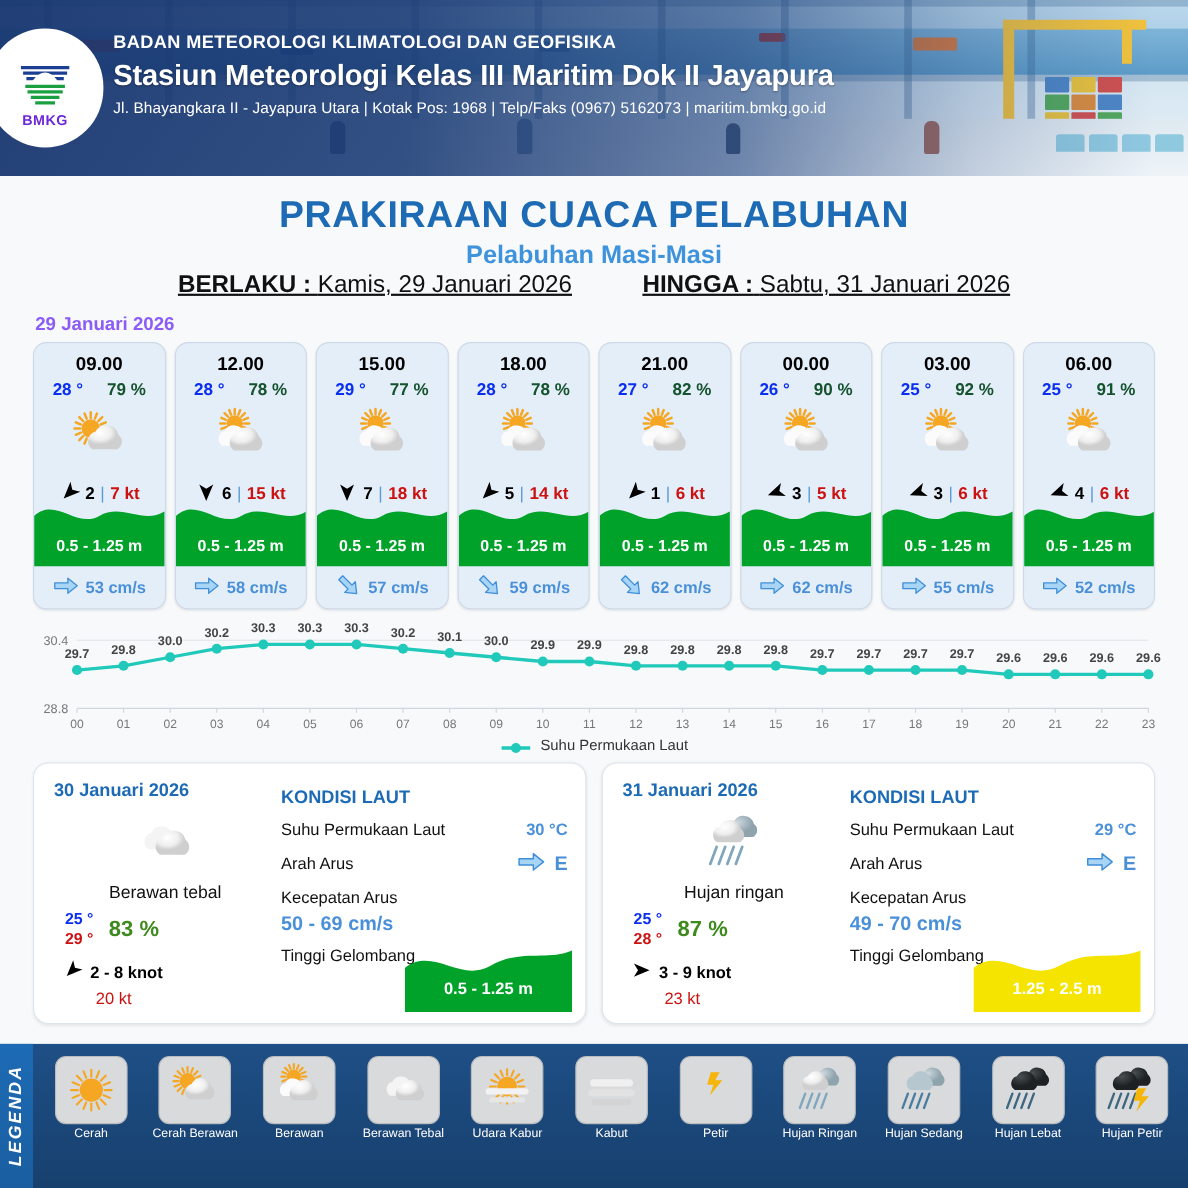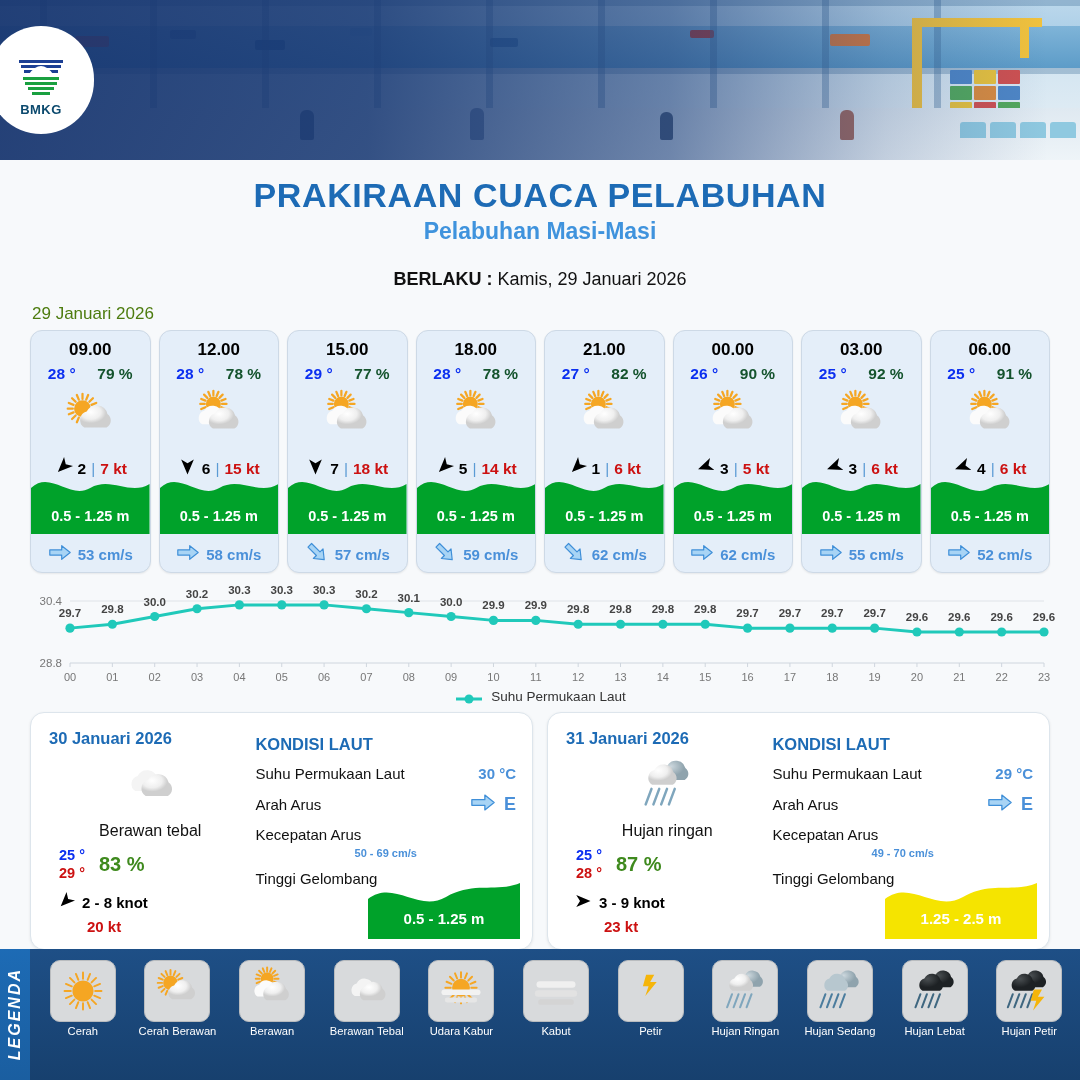--- a/index.html
+++ b/index.html
@@ -26,37 +26,37 @@
   .person { position:absolute; bottom:20px; border-radius:6px 6px 2px 2px; }
   .crane { position:absolute; background:#f2c23c; }
   .ctr { position:absolute; border-radius:1px; }
   .hdr-overlay { position:absolute; inset:0;
       background:linear-gradient(90deg,rgba(22,52,110,.93) 0%,rgba(26,58,116,.88) 34%,
                  rgba(32,66,124,.62) 62%,rgba(40,74,130,.22) 82%,rgba(40,74,130,0) 97%); }
   .logo { position:absolute; left:-12px; top:26px; width:106px; height:108px;
           background:#fff; border-radius:54px; display:flex; flex-direction:column;
           align-items:center; justify-content:center; gap:2px; }
   .logo-mark { width:56px; height:56px; position:relative; }
-  .logo-txt { font-size:13px; font-weight:bold; color:#0c4a6e; letter-spacing:.5px; }
+  .logo-txt { font-size:13px; font-weight:bold; color:#6d28d9; letter-spacing:.5px; }
   .hdr-text { position:absolute; left:103px; top:30px; color:#fff; }
   .hdr-l1 { font-size:16.5px; font-weight:bold; letter-spacing:.35px; }
   .hdr-l2 { font-size:26.5px; font-weight:bold; margin-top:4px; letter-spacing:-.2px;
             text-shadow:0 1px 2px rgba(0,0,0,.35); }
   .hdr-l3 { font-size:14px; margin-top:6px; letter-spacing:.1px; }
 
   
   .title-main { text-align:center; margin-top:16px; font-size:34px; font-weight:bold;
                 color:#1d6bb5; letter-spacing:.6px; }
   .title-sub { text-align:center; font-size:23px; font-weight:bold; color:#3f93dd; margin-top:3px; }
-  .valid-row { display:flex; justify-content:center; gap:64px; margin-top:24px;
-               font-size:18px; color:#111; }
+  .valid-row { display:flex; justify-content:center; gap:64px; margin-top:0;
+               font-size:22px; color:#111;text-decoration:underline; }
   .valid-row b { font-weight:bold; }
 
   
-  .date-label { margin:14px 0 6px 32px; font-size:17px; font-weight:normal; color:#4d7c0f; }
+  .date-label { margin:14px 0 6px 32px; font-size:17px; font-weight:bold; color:#8b5cf6; }
   .cards { display:flex; gap:8px; padding:0 30px; }
   .card { width:122px; height:243px; background:#e4eef9; border:1px solid #cdd9e6;
           border-radius:12px; position:relative; overflow:hidden;
           box-shadow:0 1px 2px rgba(0,0,0,.07); }
   .c-time { text-align:center; font-size:17px; font-weight:bold; color:#000; margin-top:9px; }
   .c-th { display:flex; justify-content:space-around; align-items:baseline; margin-top:5px; padding:0 6px; }
   .c-temp { font-size:15.5px; font-weight:bold; color:#0b2ff0; }
   .c-hum { font-size:15.5px; font-weight:bold; color:#14532d; }
   .c-icon { height:62px; display:flex; align-items:center; justify-content:center; margin-top:4px; }
   .c-wind { display:flex; align-items:center; justify-content:center; gap:5px; margin-top:8px;
@@ -86,28 +86,28 @@
   .day-left { width:44%; padding:16px 0 0 18px; }
   .day-date { font-size:16.5px; font-weight:bold; color:#1d6bb5; }
   .day-ic { height:62px; display:flex; align-items:center; justify-content:center; margin-top:6px; }
   .day-cond { text-align:center; font-size:16px; color:#111; margin-top:6px; }
   .day-temps { display:flex; align-items:center; gap:14px; margin-top:6px; padding-left:10px; }
   .dt-col { display:flex; flex-direction:column; font-size:14.5px; font-weight:bold; line-height:1.25; }
   .dt-min { color:#0b2ff0; } .dt-max { color:#cc1111; }
   .day-hum { font-size:20px; font-weight:bold; color:#3f8a1e; }
   .day-wind { display:flex; align-items:center; gap:7px; margin-top:10px; padding-left:8px;
               font-size:15px; font-weight:bold; color:#000; }
-  .day-gust { font-size:15px; font-weight:bold; color:#cc1111; margin-top:5px; padding-left:38px; }
+  .day-gust { font-size:15px; font-weight:normal; color:#cc1111; margin-top:5px; padding-left:38px; }
   .day-right { flex:1; padding:22px 16px 0 4px; position:relative; }
   .kl-title { font-size:16.5px; font-weight:bold; color:#1d6bb5; }
   .kl-row { display:flex; justify-content:space-between; align-items:center;
             margin-top:11px; font-size:15px; color:#111; }
   .kl-val { color:#4a90d9; font-weight:bold; }
   .kl-arrowrow { display:flex; align-items:center; gap:8px; }
-  .kl-speed { text-align:center; font-size:11px; font-weight:bold; color:#4a90d9; margin-top:4px; }
+  .kl-speed { text-align:left; font-size:18px; font-weight:bold; color:#4a90d9; margin-top:4px; }
   .day-wave { position:absolute; right:12px; bottom:10px; width:152px; height:66px; }
   .day-wave svg { display:block; width:100%; height:100%; }
   .day-wave-txt { position:absolute; left:0; bottom:12px; width:100%; text-align:center;
                   font-size:15px; font-weight:bold; color:#fff; }
 
   
   .legend { position:absolute; left:0; bottom:0; width:1080px; height:131px;
             background:linear-gradient(180deg,#1e4f86,#17406e); display:flex; }
   .legend-tab { width:30px; background:linear-gradient(180deg,#1d6bb5,#1a5ea0);
                 display:flex; align-items:center; justify-content:center; }
@@ -186,28 +186,37 @@
           <path d="M10 33 h36 v3 H10z"></path>
             <path d="M12 38 h32 v3 H12z"></path>
           <path d="M15 43 h26 v3 H15z"></path>
             <path d="M19 48 h18 v3 H19z"></path>
         </g>
       </svg>
     </div>
     <div class="logo-txt">BMKG</div>
   </div>
 
+  <div class="hdr-text">
+    <div class="hdr-l1">BADAN METEOROLOGI KLIMATOLOGI DAN GEOFISIKA</div>
+    <div class="hdr-l2">Stasiun Meteorologi Kelas III Maritim Dok II Jayapura</div>
+    <div class="hdr-l3">Jl. Bhayangkara II - Jayapura Utara | Kotak Pos: 1968 | Telp/Faks (0967) 5162073 | maritim.bmkg.go.id</div>
+  </div>
 </div>
 
 <div class="title-main">PRAKIRAAN CUACA PELABUHAN</div>
 <div class="title-sub">Pelabuhan Masi-Masi</div>
 <div class="valid-row">
   <div>
     <b>BERLAKU :</b>
     <span>Kamis, 29 Januari 2026</span>
+  </div>
+  <div>
+    <b>HINGGA :</b>
+    <span>Sabtu, 31 Januari 2026</span>
   </div>
 </div>
 
 <div class="date-label">29 Januari 2026</div>
 <div class="cards" id="cards">
     <div class="card">
     <div class="c-time">09.00</div>
     <div class="c-th">
       <span class="c-temp">28 °</span>
       <span class="c-hum">79 %</span>

